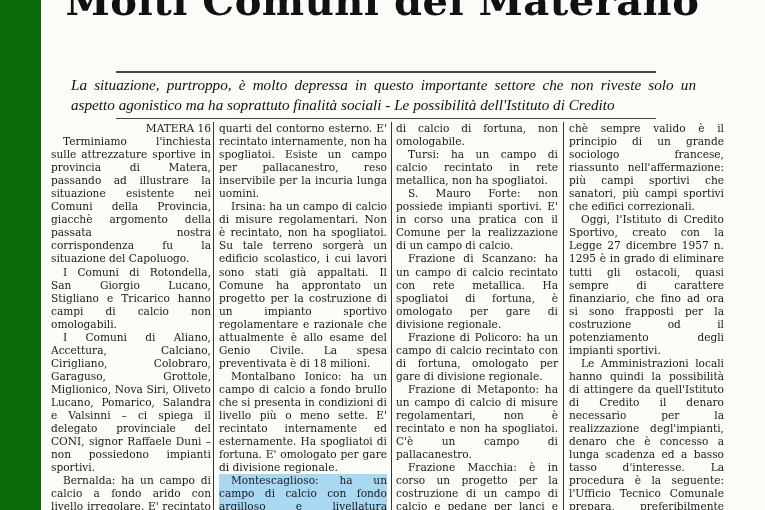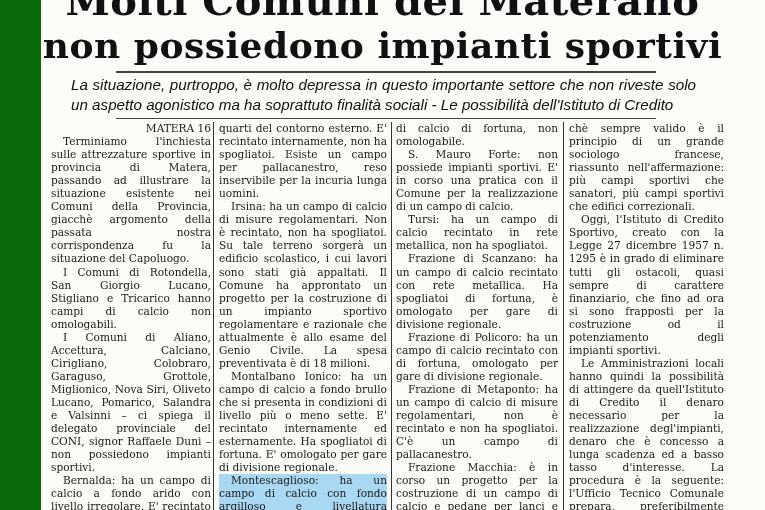--- a/index.html
+++ b/index.html
@@ -2,39 +2,38 @@
 <html><head>
 <meta charset="utf-8">
 <style>
   html, body { margin:0; padding:0; }
   body { width:765px; height:510px; overflow:hidden; background:#0b6b0b; position:relative; font-family:"DejaVu Serif", serif; }
   .page { position:absolute; left:41px; top:0; width:751px; height:510px; background:#fbfbf8; overflow:hidden; }
   .headline { position:absolute; left:0; width:683px; text-align:center; font-family:"DejaVu Serif", serif; font-weight:bold; color:#111; letter-spacing:0.5px; }
   .h1 { top:-22px; font-size:40px; line-height:46px; }
   .h2 { top:22px; font-size:36px; line-height:46px; }
   .rule { position:absolute; left:75px; width:540px; height:2px; background:#444; }
-  .sub { position:absolute; left:30px; width:625px; top:75px; font-family:Liberation Sans, sans-serif; font-style:italic; font-size:15.2px; line-height:20px; color:#111; text-align:justify; }
+  .sub { position:absolute; left:30px; width:625px; top:75px; font-family:Liberation Serif, serif; font-style:italic; font-size:15.2px; line-height:20px; color:#111; text-align:justify; }
   .cols { position:absolute; top:122px; left:0; width:683px; height:400px; }
   .col { position:absolute; top:0; font-family:"DejaVu Serif", serif; font-size:10.6px; line-height:13.05px; color:#1a1a1a; text-align:justify; hyphens:manual; }
   .col p { margin:0; text-indent:12px; }
   .col p.noind { text-indent:0; }
   .c1 { left:10px; width:160px; }
   .c2 { left:178px; width:168px; }
   .c3 { left:355px; width:162px; }
   .c4 { left:528px; width:155px; }
   .vline { position:absolute; top:0; width:1px; height:400px; background:#333; }
   .dateline { text-align:right; text-indent:0 !important; }
   .hl { background:#a9d8f2; }
 </style>
 </head>
 <body>
 
 <div class="page">
   <div class="headline h1">Molti Comuni del Materano</div>
-  <div class="headline h2">non possiedono impianti sportivi</div>
   <div class="rule" style="top:71px"></div>
   <div class="sub">La situazione, purtroppo, è molto depressa in questo importante settore che non riveste solo un aspetto agonistico ma ha soprattuto finalità sociali - Le possibilità dell'Istituto di Credito</div>
   <div class="rule" style="top:118px;height:1px"></div>
 
   <div class="cols">
     <div class="col c1">
       <p class="dateline">MATERA 16</p>
       <p>Terminiamo l'inchiesta sulle attrezzature sportive in provincia di Matera, passando ad illustrare la situazione esistente nei Comuni della Provincia, giacchè argomento della passata nostra corrispondenza fu la situazione del Capoluogo.</p>
       <p>I Comuni di Rotondella, San Giorgio Lucano, Stigliano e Tricarico hanno campi di calcio non omologabili.</p>
       <p>I Comuni di Aliano, Accettura, Calciano, Cirigliano, Colobraro, Garaguso, Grottole, Miglionico, Nova Siri, Oliveto Lucano, Pomarico, Salandra e Valsinni – ci spiega il delegato provinciale del CONI, signor Raffaele Duni – non possiedono impianti sportivi.</p>
@@ -46,22 +45,22 @@
     <div class="col c2">
       <p class="noind">quarti del contorno esterno. E' recintato internamente, non ha spogliatoi. Esiste un campo per pallacanestro, reso inservibile per la incuria lunga uomini.</p>
       <p>Irsina: ha un campo di calcio di misure regolamentari. Non è recintato, non ha spogliatoi. Su tale terreno sorgerà un edificio scolastico, i cui lavori sono stati già appaltati. Il Comune ha approntato un progetto per la costruzione di un impianto sportivo regolamentare e razionale che attualmente è allo esame del Genio Civile. La spesa preventivata è di 18 milioni.</p>
       <p>Montalbano Ionico: ha un campo di calcio a fondo brullo che si presenta in condizioni di livello più o meno sette. E' recintato internamente ed esternamente. Ha spogliatoi di fortuna. E' omologato per gare di divisione regionale.</p>
       <p class="hl">Montescaglioso: ha un campo di calcio con fondo argilloso e livellatura irregolare; è recintato all'esterno in muratura (metri 1,35 di altezza) e, internamente, con filo di ferro sorretto da pali. Non ha spogliatoi. E' omologato per gare di divisione regionale. Nella palestra della Scuola di</p>
     </div>
     <div class="vline" style="left:350px"></div>
 
     <div class="col c3">
       <p class="noind">di calcio di fortuna, non omologabile.</p>
+      <p>Tursi: ha un campo di calcio recintato in rete metallica, non ha spogliatoi.</p>
       <p>S. Mauro Forte: non possiede impianti sportivi. E' in corso una pratica con il Comune per la realizzazione di un campo di calcio.</p>
-      <p>Tursi: ha un campo di calcio recintato in rete metallica, non ha spogliatoi.</p>
       <p>Frazione di Scanzano: ha un campo di calcio recintato con rete metallica. Ha spogliatoi di fortuna, è omologato per gare di divisione regionale.</p>
       <p>Frazione di Policoro: ha un campo di calcio recintato con di fortuna, omologato per gare di divisione regionale.</p>
       <p>Frazione di Metaponto: ha un campo di calcio di misure regolamentari, non è recintato e non ha spogliatoi. C'è un campo di pallacanestro.</p>
       <p>Frazione Macchia: è in corso un progetto per la costruzione di un campo di calcio e pedane per lanci e salti.</p>
 
     </div>
     <div class="vline" style="left:522px"></div>
 
     <div class="col c4">
       <p class="noind">chè sempre valido è il principio di un grande sociologo francese, riassunto nell'affermazione: più campi sportivi che sanatori, più campi sportivi che edifici correzionali.</p>

